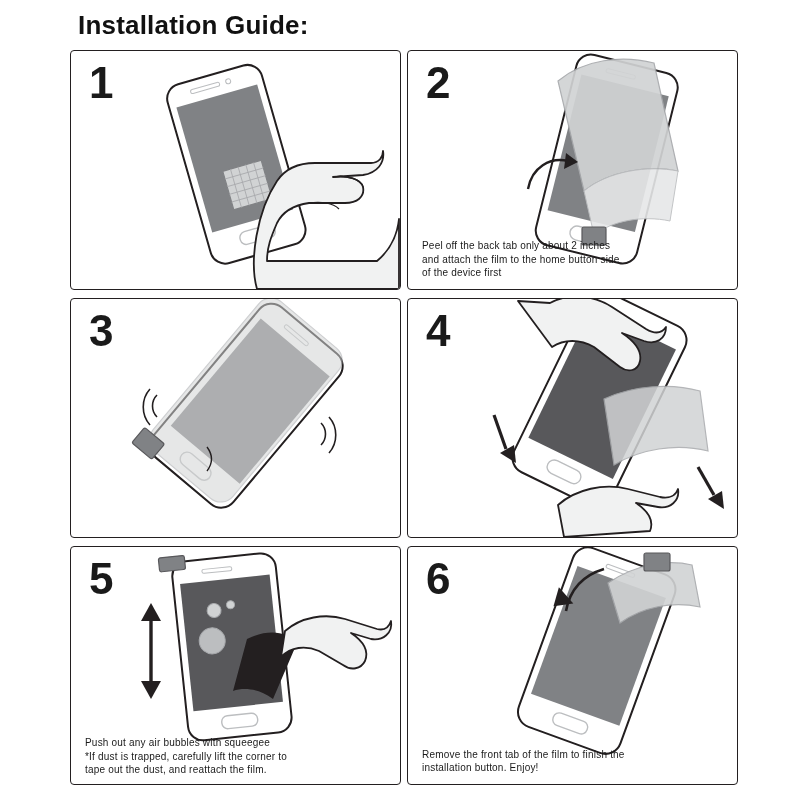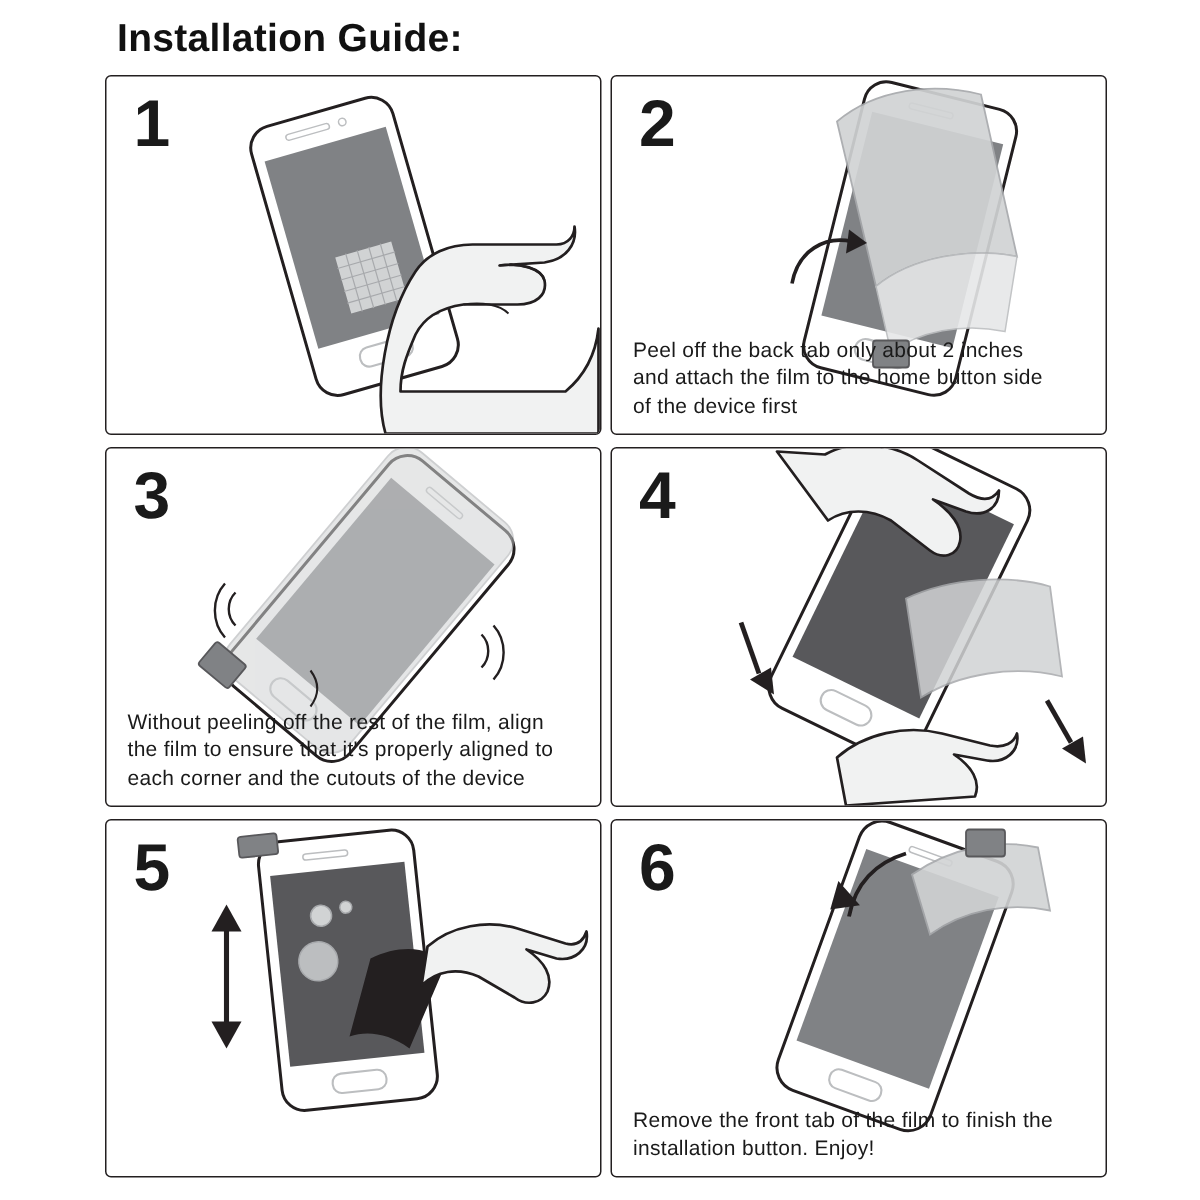--- a/index.html
+++ b/index.html
@@ -58,21 +58,21 @@
     font-weight: bold;
     color: #1a1a1a;
     line-height: 1;
   }
   .num-a { left: 18px; top: 10px; }
 
   .caption {
     position: absolute;
     left: 14px;
     right: 12px;
-    font-size: 14px;
+    font-size: 10px;
     line-height: 1.32;
     color: #1a1a1a;
     white-space: pre-line;
     letter-spacing: 0.2px;
     margin-top: 40px;
   }
   .cap-b { bottom: 10px; }
   .cap-mid { top: 142px; left: 14px; right: 140px; }
   .cap-b-2 { bottom: 8px; }
 
@@ -167,23 +167,20 @@
           <g stroke="#231f20" stroke-width="1.6" fill="none">
             <path d="M86 96 C80 102 80 112 86 118"></path>
             <path d="M79 90 C70 100 70 116 79 126"></path>
             <path d="M250 124 C256 130 256 140 250 146"></path>
             <path d="M258 118 C267 128 267 144 258 154"></path>
           </g>
           <path d="M136 148 C142 156 142 164 136 172" fill="none" stroke="#231f20" stroke-width="1.4"></path>
         </svg>
       </div>
       <div class="num num-a">3</div>
-      <div class="caption cap-b">Without peeling off the rest of the film, align
-the film to ensure that it's properly aligned to
-each corner and the cutouts of the device</div>
     </div>
 
     <div class="cell c4">
       <div class="art">
         <svg width="331" height="240" viewBox="0 0 331 240">
           <g transform="rotate(26 180 110)">
             <rect x="132" y="-4" width="108" height="200" rx="16" ry="16" fill="#ffffff" stroke="#231f20" stroke-width="2"></rect>
             <rect x="139" y="18" width="94" height="144" fill="#58585b"></rect>
             <rect x="168" y="170" width="36" height="14" rx="7" fill="#ffffff" stroke="#bcbec0" stroke-width="1.4"></rect>
           </g>
@@ -226,20 +223,23 @@
           <path d="M214 84 C230 70 254 66 274 72 L306 82 C314 84 318 80 320 74 C322 86 312 94 300 92 L280 86 C292 94 298 104 294 114 C290 122 280 124 272 118 L248 104 C234 98 220 100 210 110 Z" fill="#f1f2f2" stroke="#231f20" stroke-width="1.8" stroke-linejoin="round"></path>
 
           <g stroke="#231f20" stroke-width="3.4">
             <line x1="80" y1="72" x2="80" y2="136"></line>
           </g>
           <path d="M80 56 L90 74 L70 74 Z" fill="#231f20"></path>
           <path d="M80 152 L90 134 L70 134 Z" fill="#231f20"></path>
         </svg>
       </div>
       <div class="num num-a">5</div>
+      <div class="caption cap-b-2">Push out any air bubbles with squeegee
+*If dust is trapped, carefully lift the corner to
+tape out the dust, and reattach the film.</div>
     </div>
 
     <div class="cell c6">
       <div class="art">
         <svg width="331" height="239" viewBox="0 0 331 239">
           <g transform="rotate(20 180 110)">
             <rect x="132" y="6" width="108" height="190" rx="16" ry="16" fill="#ffffff" stroke="#231f20" stroke-width="2"></rect>
             <rect x="139" y="28" width="94" height="136" fill="#808285"></rect>
             <rect x="166" y="16" width="30" height="4" rx="2" fill="#ffffff" stroke="#bcbec0" stroke-width="1"></rect>
             <rect x="168" y="172" width="36" height="13" rx="6" fill="#ffffff" stroke="#bcbec0" stroke-width="1.4"></rect>

